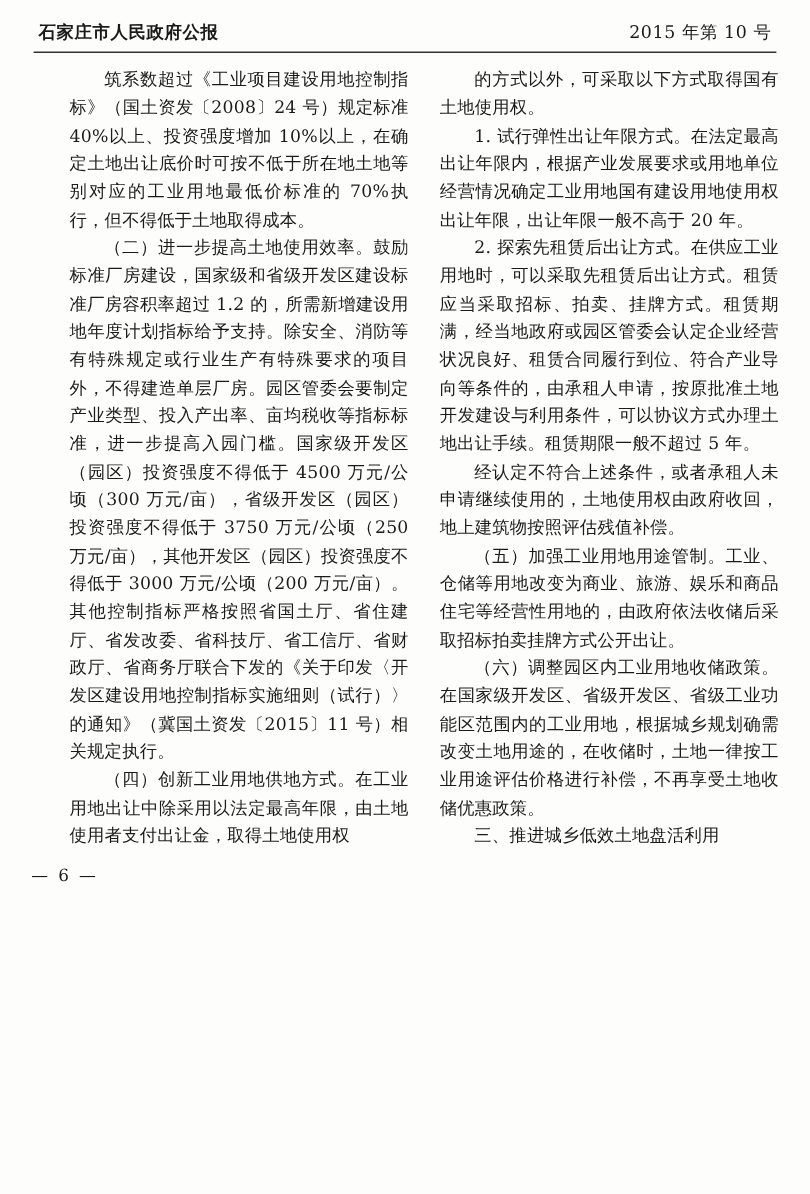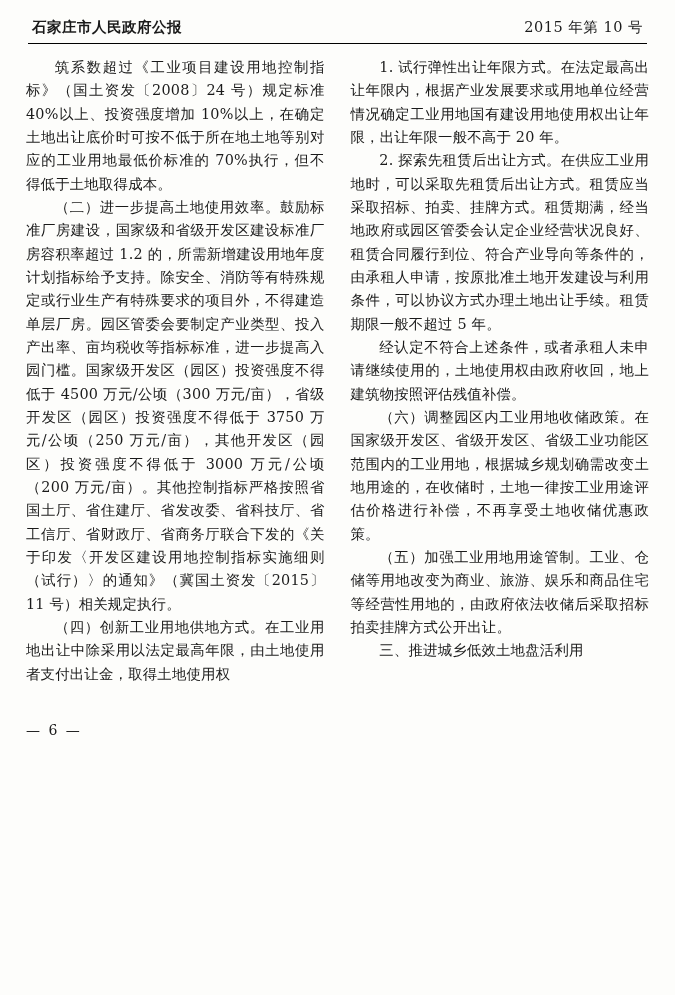--- a/index.html
+++ b/index.html
@@ -38,20 +38,21 @@
   }
   .rule {
     border-top: 1.6px solid #000;
     margin: 0 2px 12px 2px;
   }
   
   .columns {
     display: flex;
     gap: 26px;
     height: 900px;
+    margin-left: 32px;
   }
   .col {
     width: 300px;
     font-size: 14.4px;
     line-height: 1.62;
     text-align: justify;
     text-justify: inter-character;
   }
   .col p {
     margin: 0;
@@ -88,25 +89,26 @@
 
   <div class="columns">
 
     <div class="col">
       <p>筑系数超过《工业项目建设用地控制指标》（国土资发〔2008〕24 号）规定标准 40%以上、投资强度增加 10%以上，在确定土地出让底价时可按不低于所在地土地等别对应的工业用地最低价标准的 70%执行，但不得低于土地取得成本。</p>
       <p><span class="bold-run">（二）进一步提高土地使用效率。</span><span>鼓励标准厂房建设，国家级和省级开发区建设标准厂房容积率超过 1.2 的，所需新增建设用地年度计划指标给予支持。除安全、消防等有特殊规定或行业生产有特殊要求的项目外，不得建造单层厂房。园区管委会要制定产业类型、投入产出率、亩均税收等指标标准，进一步提高入园门槛。国家级开发区（园区）投资强度不得低于 4500 万元/公顷（300 万元/亩），省级开发区（园区）投资强度不得低于 3750 万元/公顷（250 万元/亩），其他开发区（园区）投资强度不得低于 3000 万元/公顷（200 万元/亩）。其他控制指标严格按照省国土厅、省住建厅、省发改委、省科技厅、省工信厅、省财政厅、省商务厅联合下发的《关于印发〈开发区建设用地控制指标实施细则（试行）〉的通知》（冀国土资发〔2015〕11 号）相关规定执行。</span></p>
       <p><span class="bold-run">（四）创新工业用地供地方式。</span><span>在工业用地出让中除采用以法定最高年限，由土地使用者支付出让金，取得土地使用权</span></p>
     </div>
 
     <div class="col">
+      <p>的方式以外，可采取以下方式取得国有土地使用权。</p>
       <p>1. 试行弹性出让年限方式。在法定最高出让年限内，根据产业发展要求或用地单位经营情况确定工业用地国有建设用地使用权出让年限，出让年限一般不高于 20 年。</p>
       <p>2. 探索先租赁后出让方式。在供应工业用地时，可以采取先租赁后出让方式。租赁应当采取招标、拍卖、挂牌方式。租赁期满，经当地政府或园区管委会认定企业经营状况良好、租赁合同履行到位、符合产业导向等条件的，由承租人申请，按原批准土地开发建设与利用条件，可以协议方式办理土地出让手续。租赁期限一般不超过 5 年。</p>
       <p>经认定不符合上述条件，或者承租人未申请继续使用的，土地使用权由政府收回，地上建筑物按照评估残值补偿。</p>
+      <p><span class="bold-run">（五）加强工业用地用途管制。</span><span>工业、仓储等用地改变为商业、旅游、娱乐和商品住宅等经营性用地的，由政府依法收储后采取招标拍卖挂牌方式公开出让。</span></p>
       <p><span class="bold-run">（六）调整园区内工业用地收储政策。</span><span>在国家级开发区、省级开发区、省级工业功能区范围内的工业用地，根据城乡规划确需改变土地用途的，在收储时，土地一律按工业用途评估价格进行补偿，不再享受土地收储优惠政策。</span></p>
-      <p><span class="bold-run">（五）加强工业用地用途管制。</span><span>工业、仓储等用地改变为商业、旅游、娱乐和商品住宅等经营性用地的，由政府依法收储后采取招标拍卖挂牌方式公开出让。</span></p>
       <p class="section">三、推进城乡低效土地盘活利用</p>
     </div>
 
   </div>
 
   <div class="footer">— 6 —</div>
 
 </div>
 
 </body></html>

